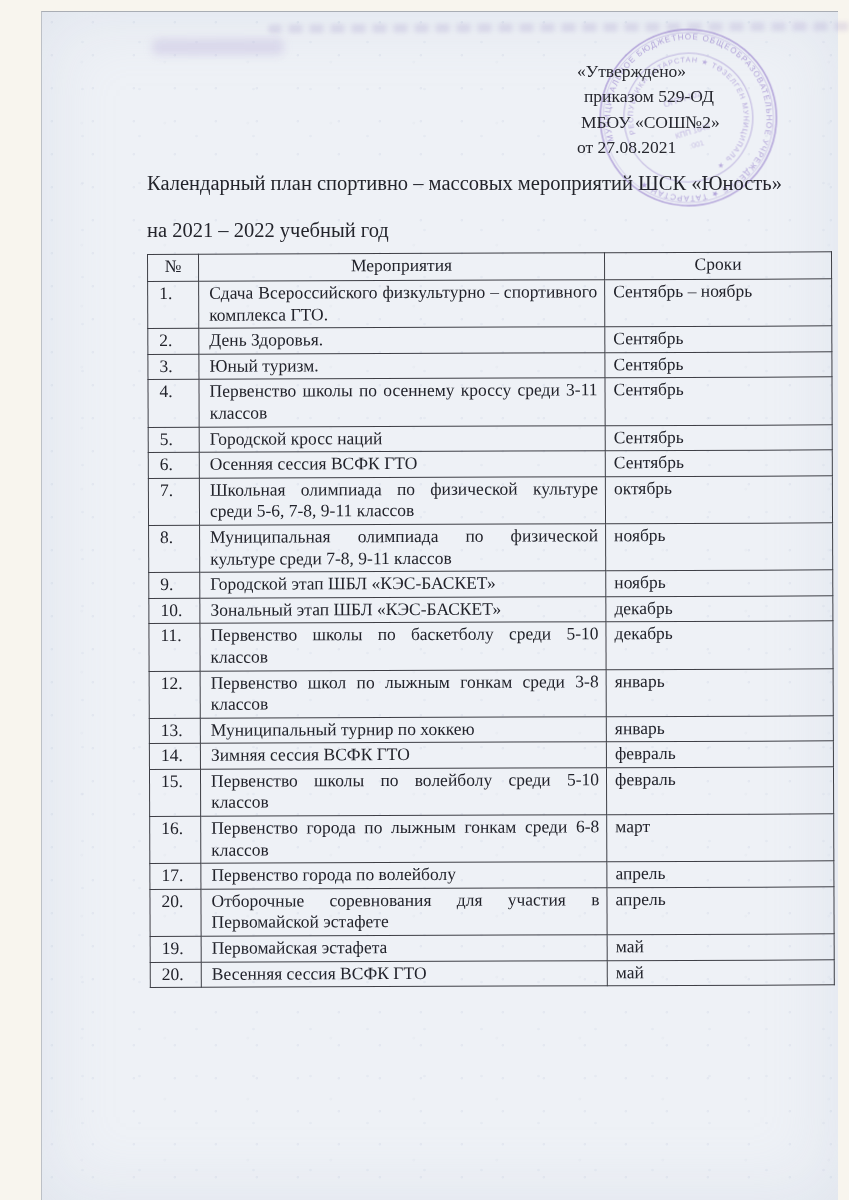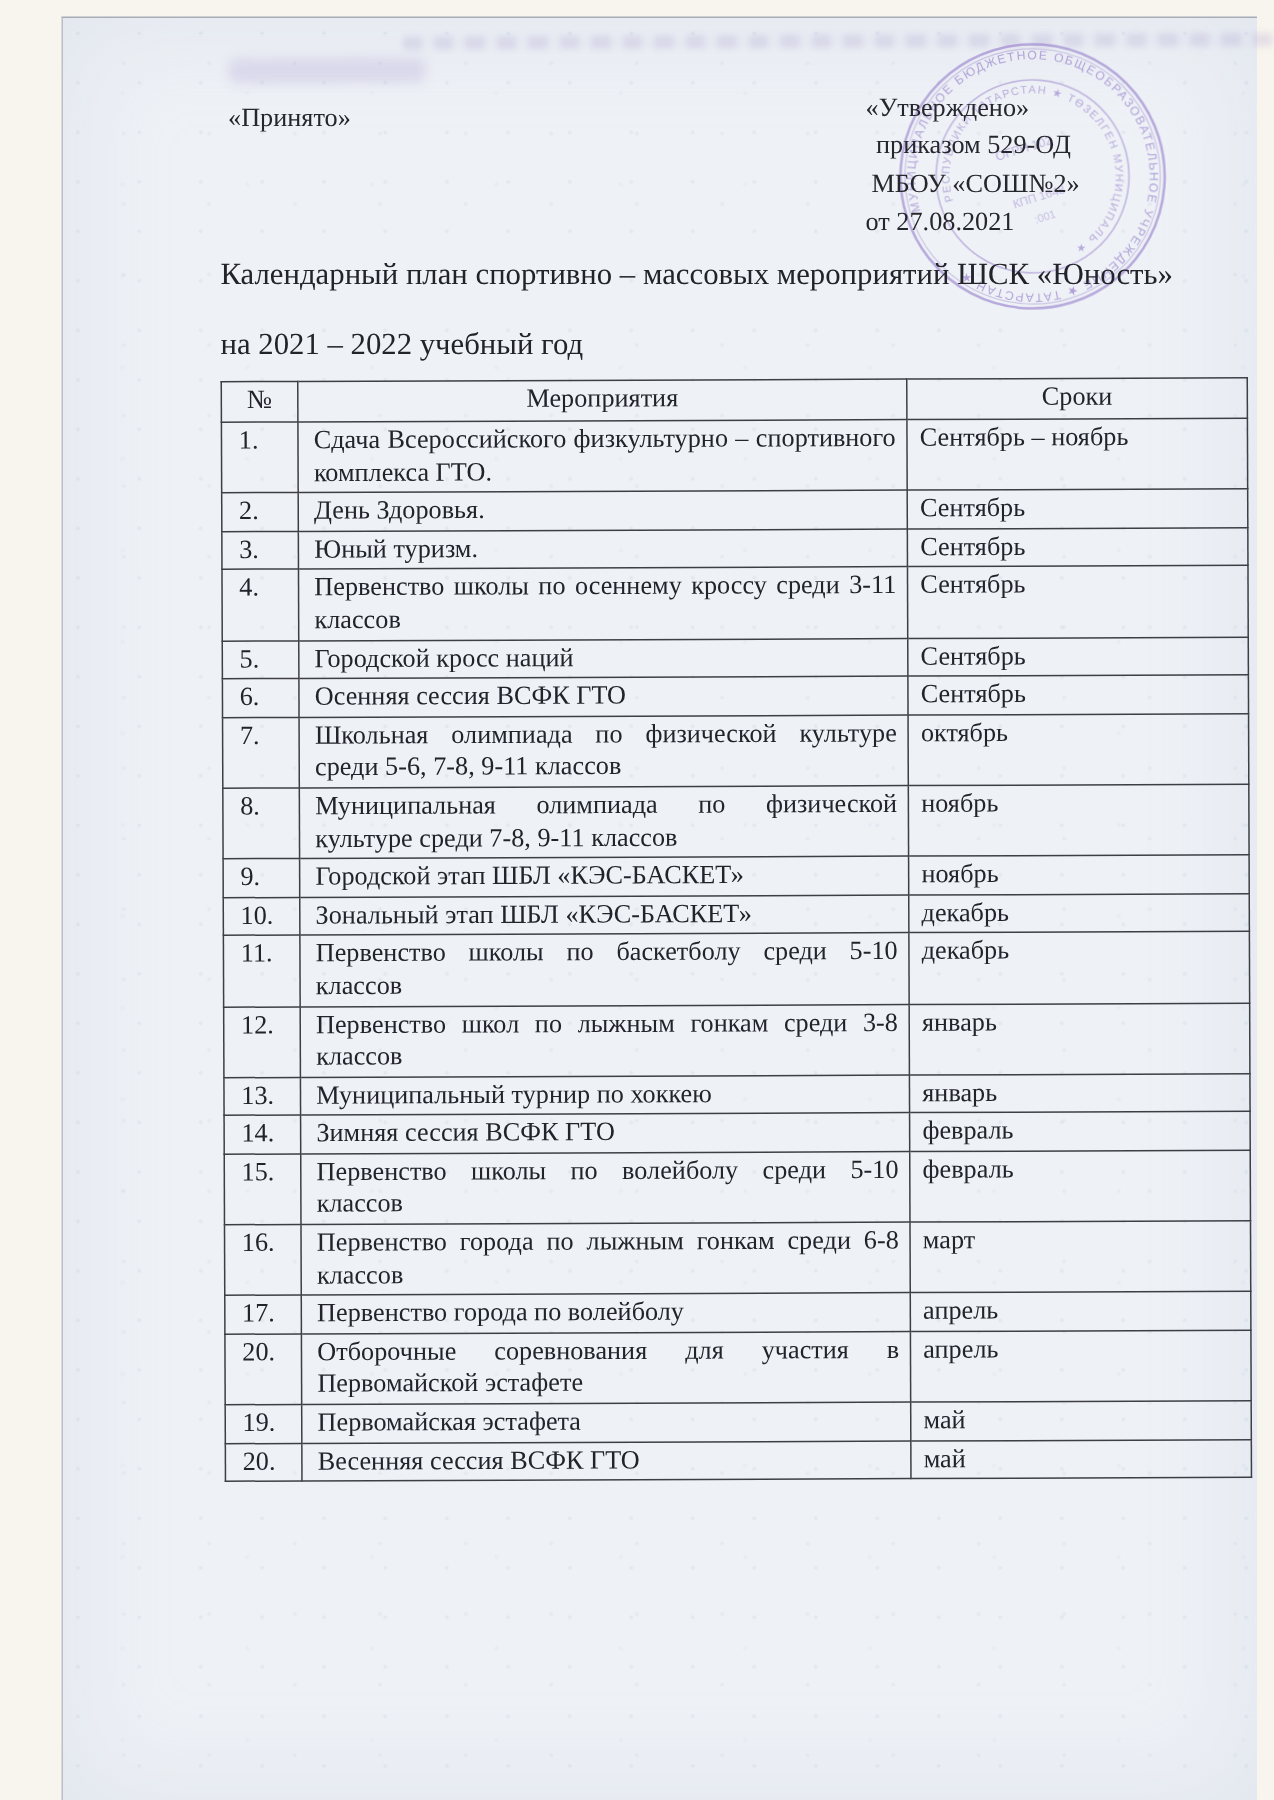--- a/index.html
+++ b/index.html
@@ -152,21 +152,20 @@
           <text x="95" y="112" text-anchor="middle" font-size="8" fill="#8a70c6" opacity="0.45" font-family="Liberation Sans, sans-serif">КПП 1648</text>
           <text x="95" y="126" text-anchor="middle" font-size="7.5" fill="#8a70c6" opacity="0.4" font-family="Liberation Sans, sans-serif">:001</text>
         </g>
       </svg>
     </div>
 
   </div>
 </div>
 
 <div class="accepted-block">
-  <div>«Принято»</div>
 </div>
 
 <div class="approved-block">
   <div>«Утверждено»</div>
   <div class="ind1">приказом 529-ОД</div>
   <div class="ind2">МБОУ «СОШ№2»</div>
   <div>от 27.08.2021</div>
 </div>
 
 <div class="doc-title title-1">Календарный план спортивно – массовых мероприятий ШСК «Юность»</div>

